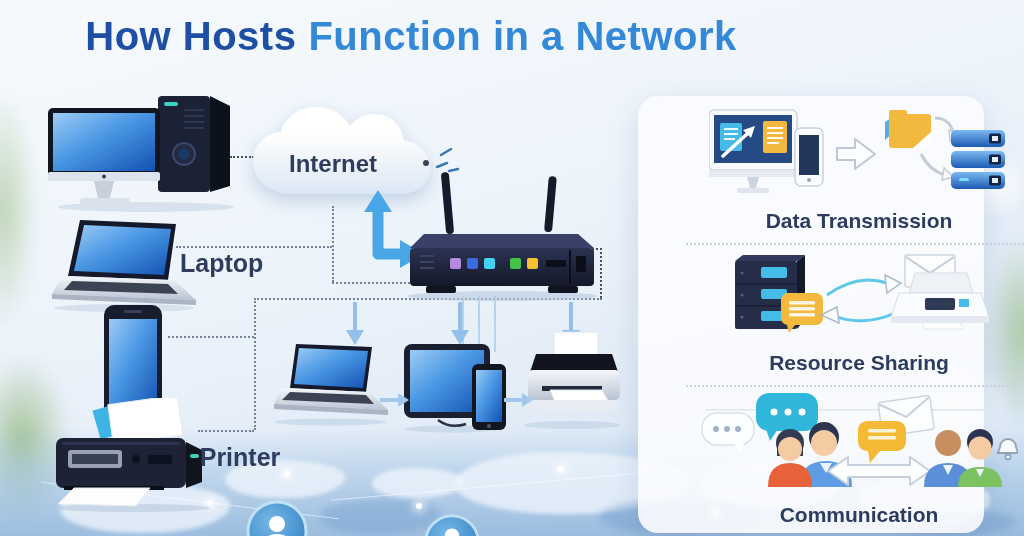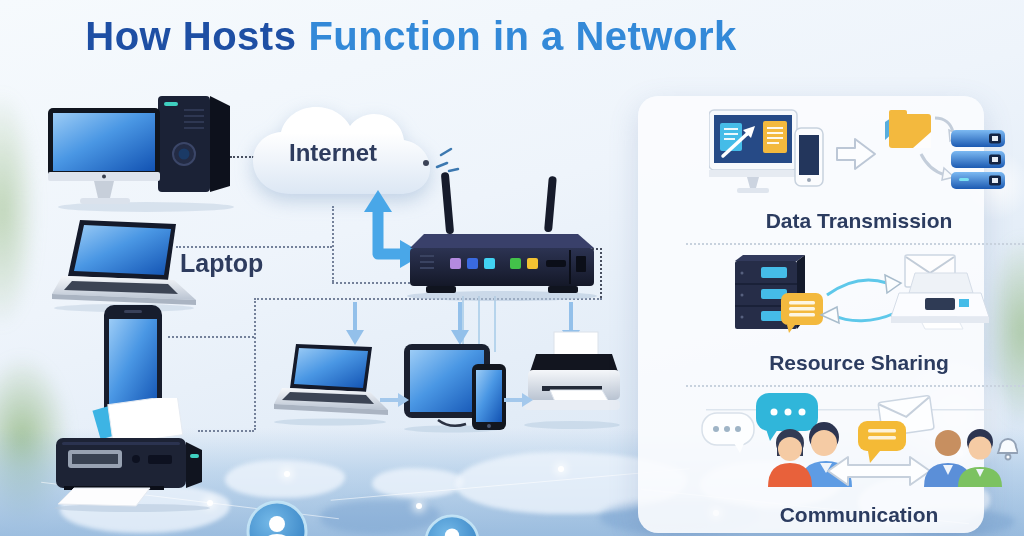--- a/index.html
+++ b/index.html
@@ -172,25 +172,26 @@
     <polygon points="138,44 154,52 154,84 138,90" fill="#10141f"></polygon>
     <rect x="14" y="44" width="118" height="3" rx="1.5" fill="#2b3350"></rect>
     <rect x="20" y="52" width="54" height="18" rx="3" fill="#98a2b2"></rect>
     <rect x="24" y="56" width="46" height="10" fill="#394252"></rect>
     <circle cx="88" cy="61" r="4" fill="#0d1120"></circle>
     <rect x="100" y="57" width="24" height="9" rx="2" fill="#0d1120"></rect>
     <rect x="142" y="56" width="9" height="4" rx="2" fill="#3fd0c0"></rect>
     <rect x="16" y="88" width="100" height="4" fill="#0b0e18"></rect>
     <polygon points="26,90 102,90 88,108 10,106" fill="#fdfdfe" stroke="#e4e9f0"></polygon>
   </svg>
+  <div class="lbl" style="left:185px;top:443px;width:110px;text-align:center;font-size:25px;">Printer</div>
 
   <svg class="abs" style="left:244px;top:100px;filter:drop-shadow(0 7px 9px rgba(110,145,190,.35));" width="192" height="108" viewBox="0 0 192 108">
     <path d="M47,94 C24,94 9,79 9,61 C9,45 21,33 37,32 C41,17 55,7 72,7 C88,7 100,15 106,26 C111,19 120,14 130,14 C146,14 158,25 160,40 C176,43 186,55 186,69 C186,84 173,94 156,94 Z" fill="url(#g-cloud)"></path>
   </svg>
-  <div class="lbl" style="left:258px;top:139px;width:150px;text-align:center;font-size:24px;">Internet</div>
+  <div class="lbl" style="left:258px;top:150px;width:150px;text-align:center;font-size:24px;">Internet</div>
 
   <svg class="abs" style="left:420px;top:140px;" width="42" height="36" viewBox="0 0 42 36">
     <circle cx="6" cy="23" r="3" fill="#3c4356"></circle>
     <g stroke="#3c78b0" stroke-width="2.5" stroke-linecap="round">
       <line x1="17" y1="27" x2="27" y2="23"></line>
       <line x1="21" y1="15" x2="31" y2="9"></line>
       <line x1="29" y1="31" x2="38" y2="29"></line>
     </g>
   </svg>
 

